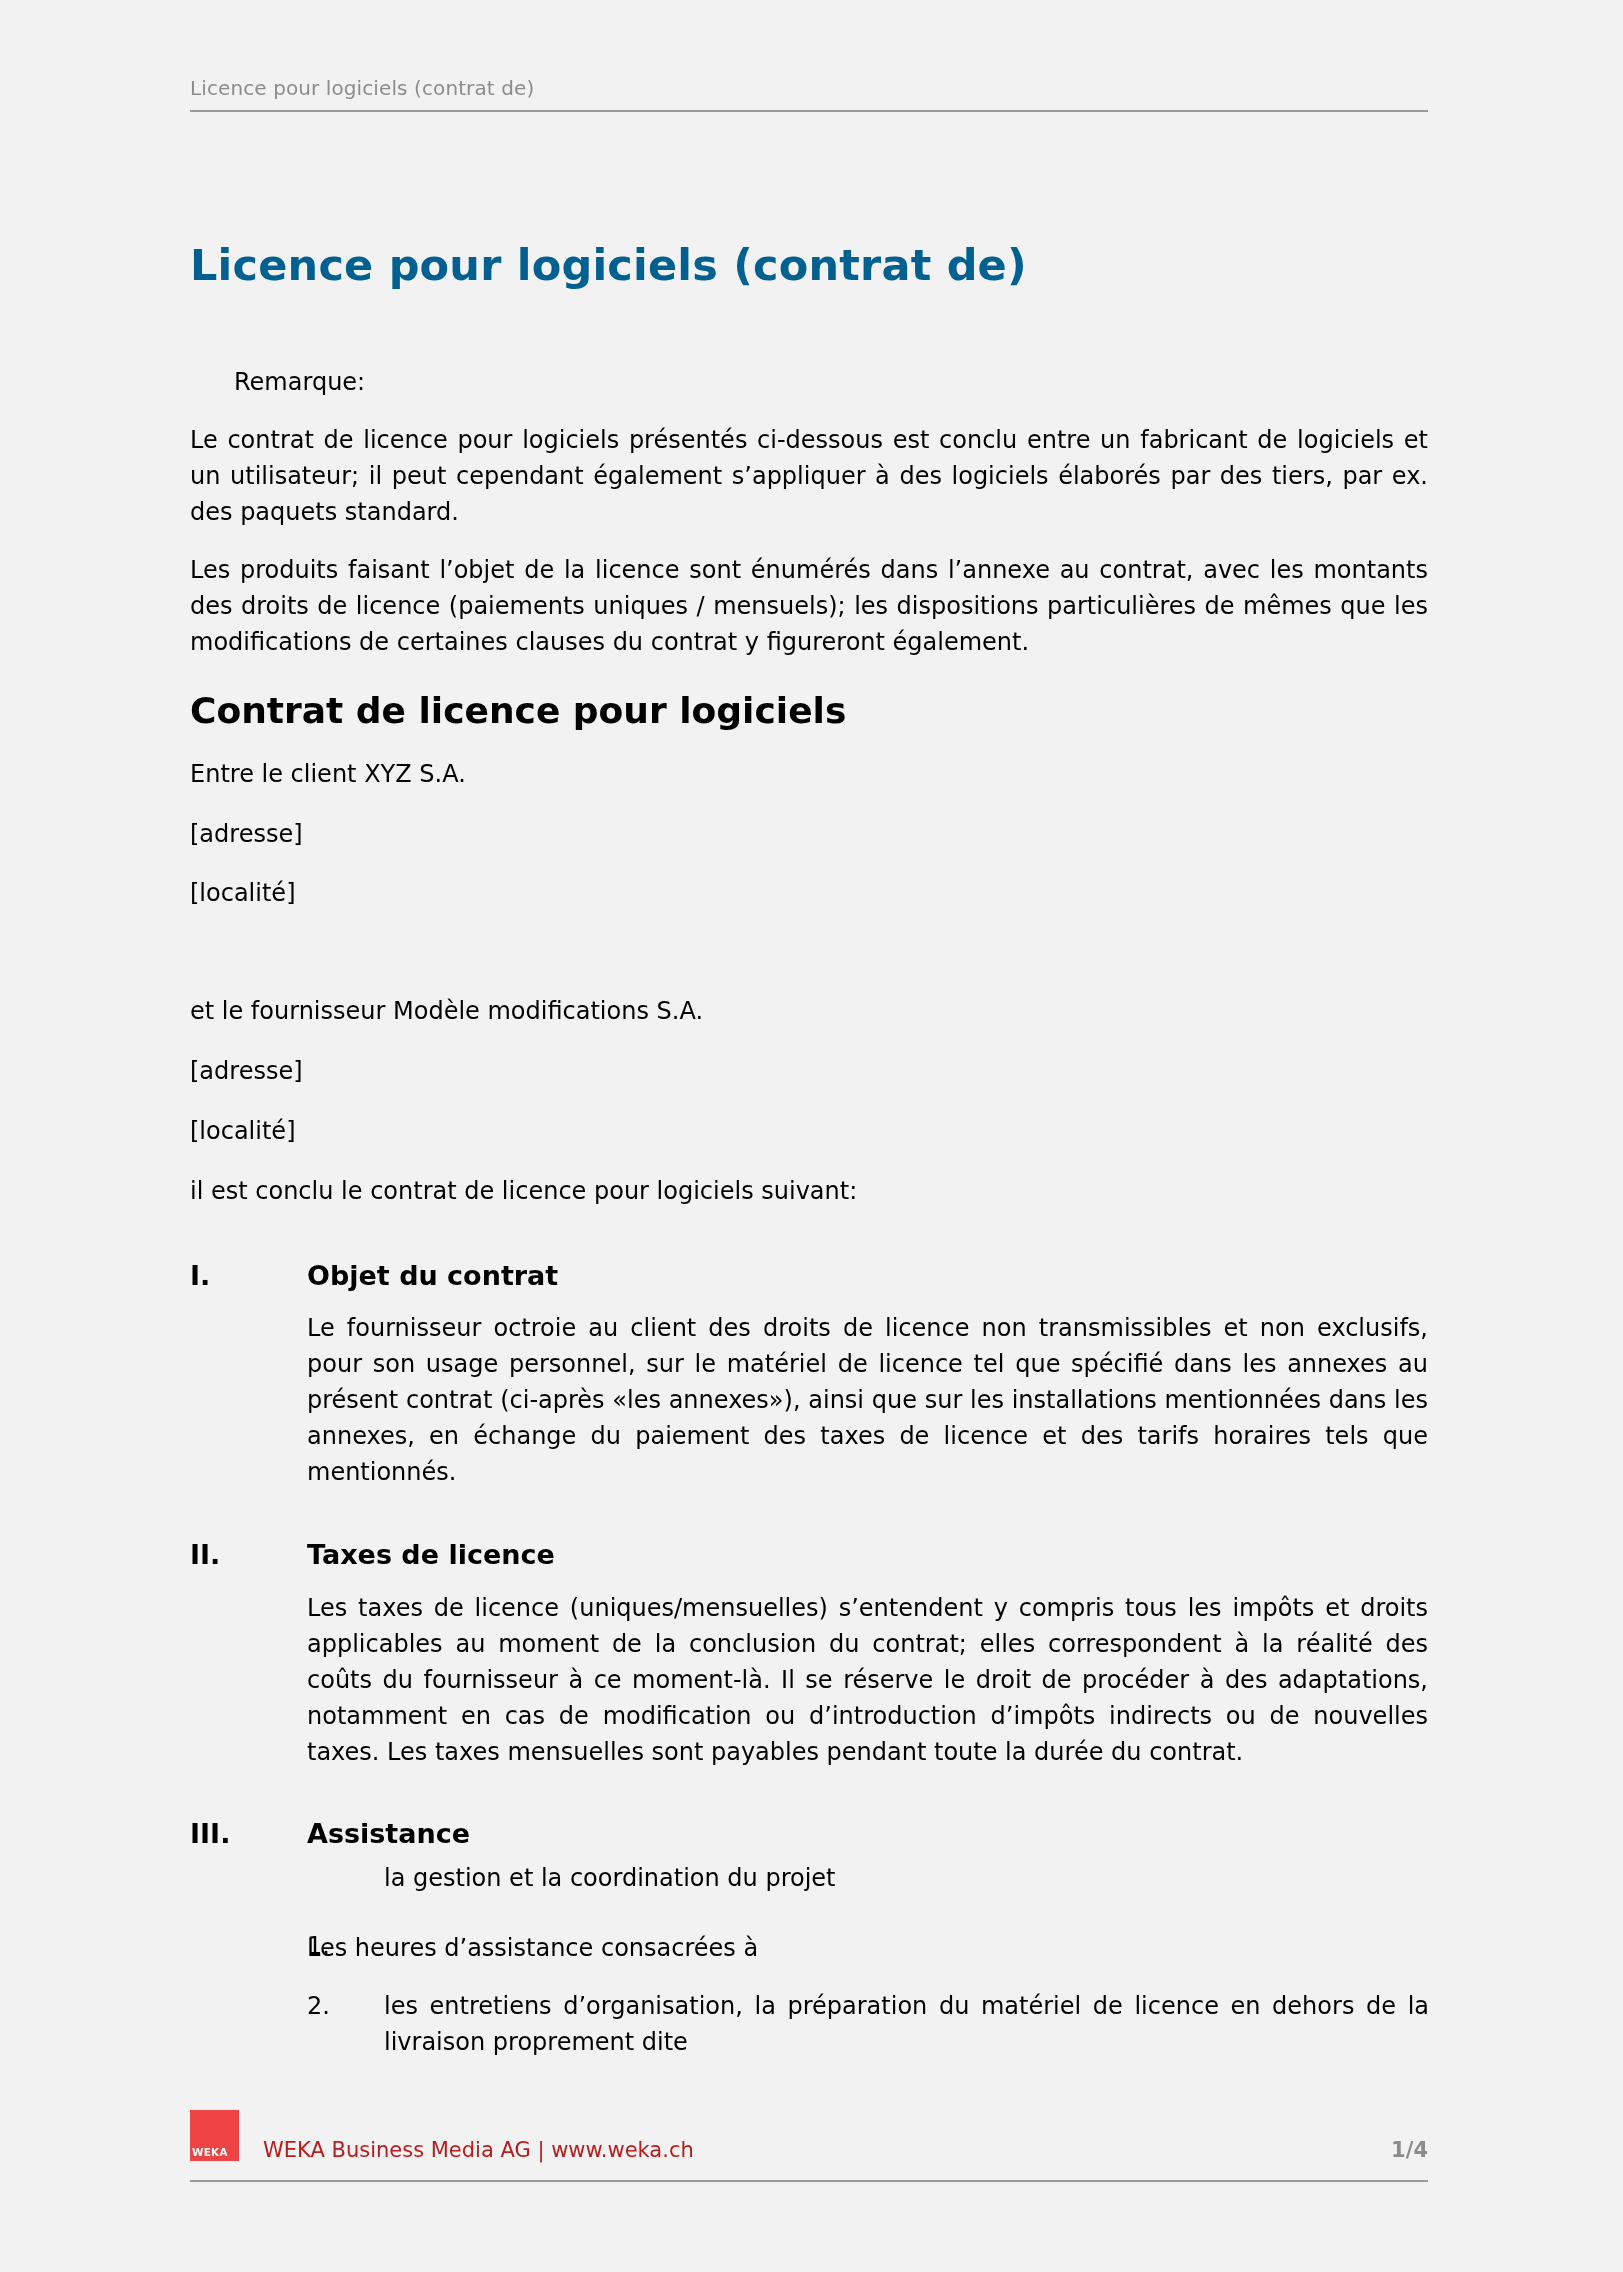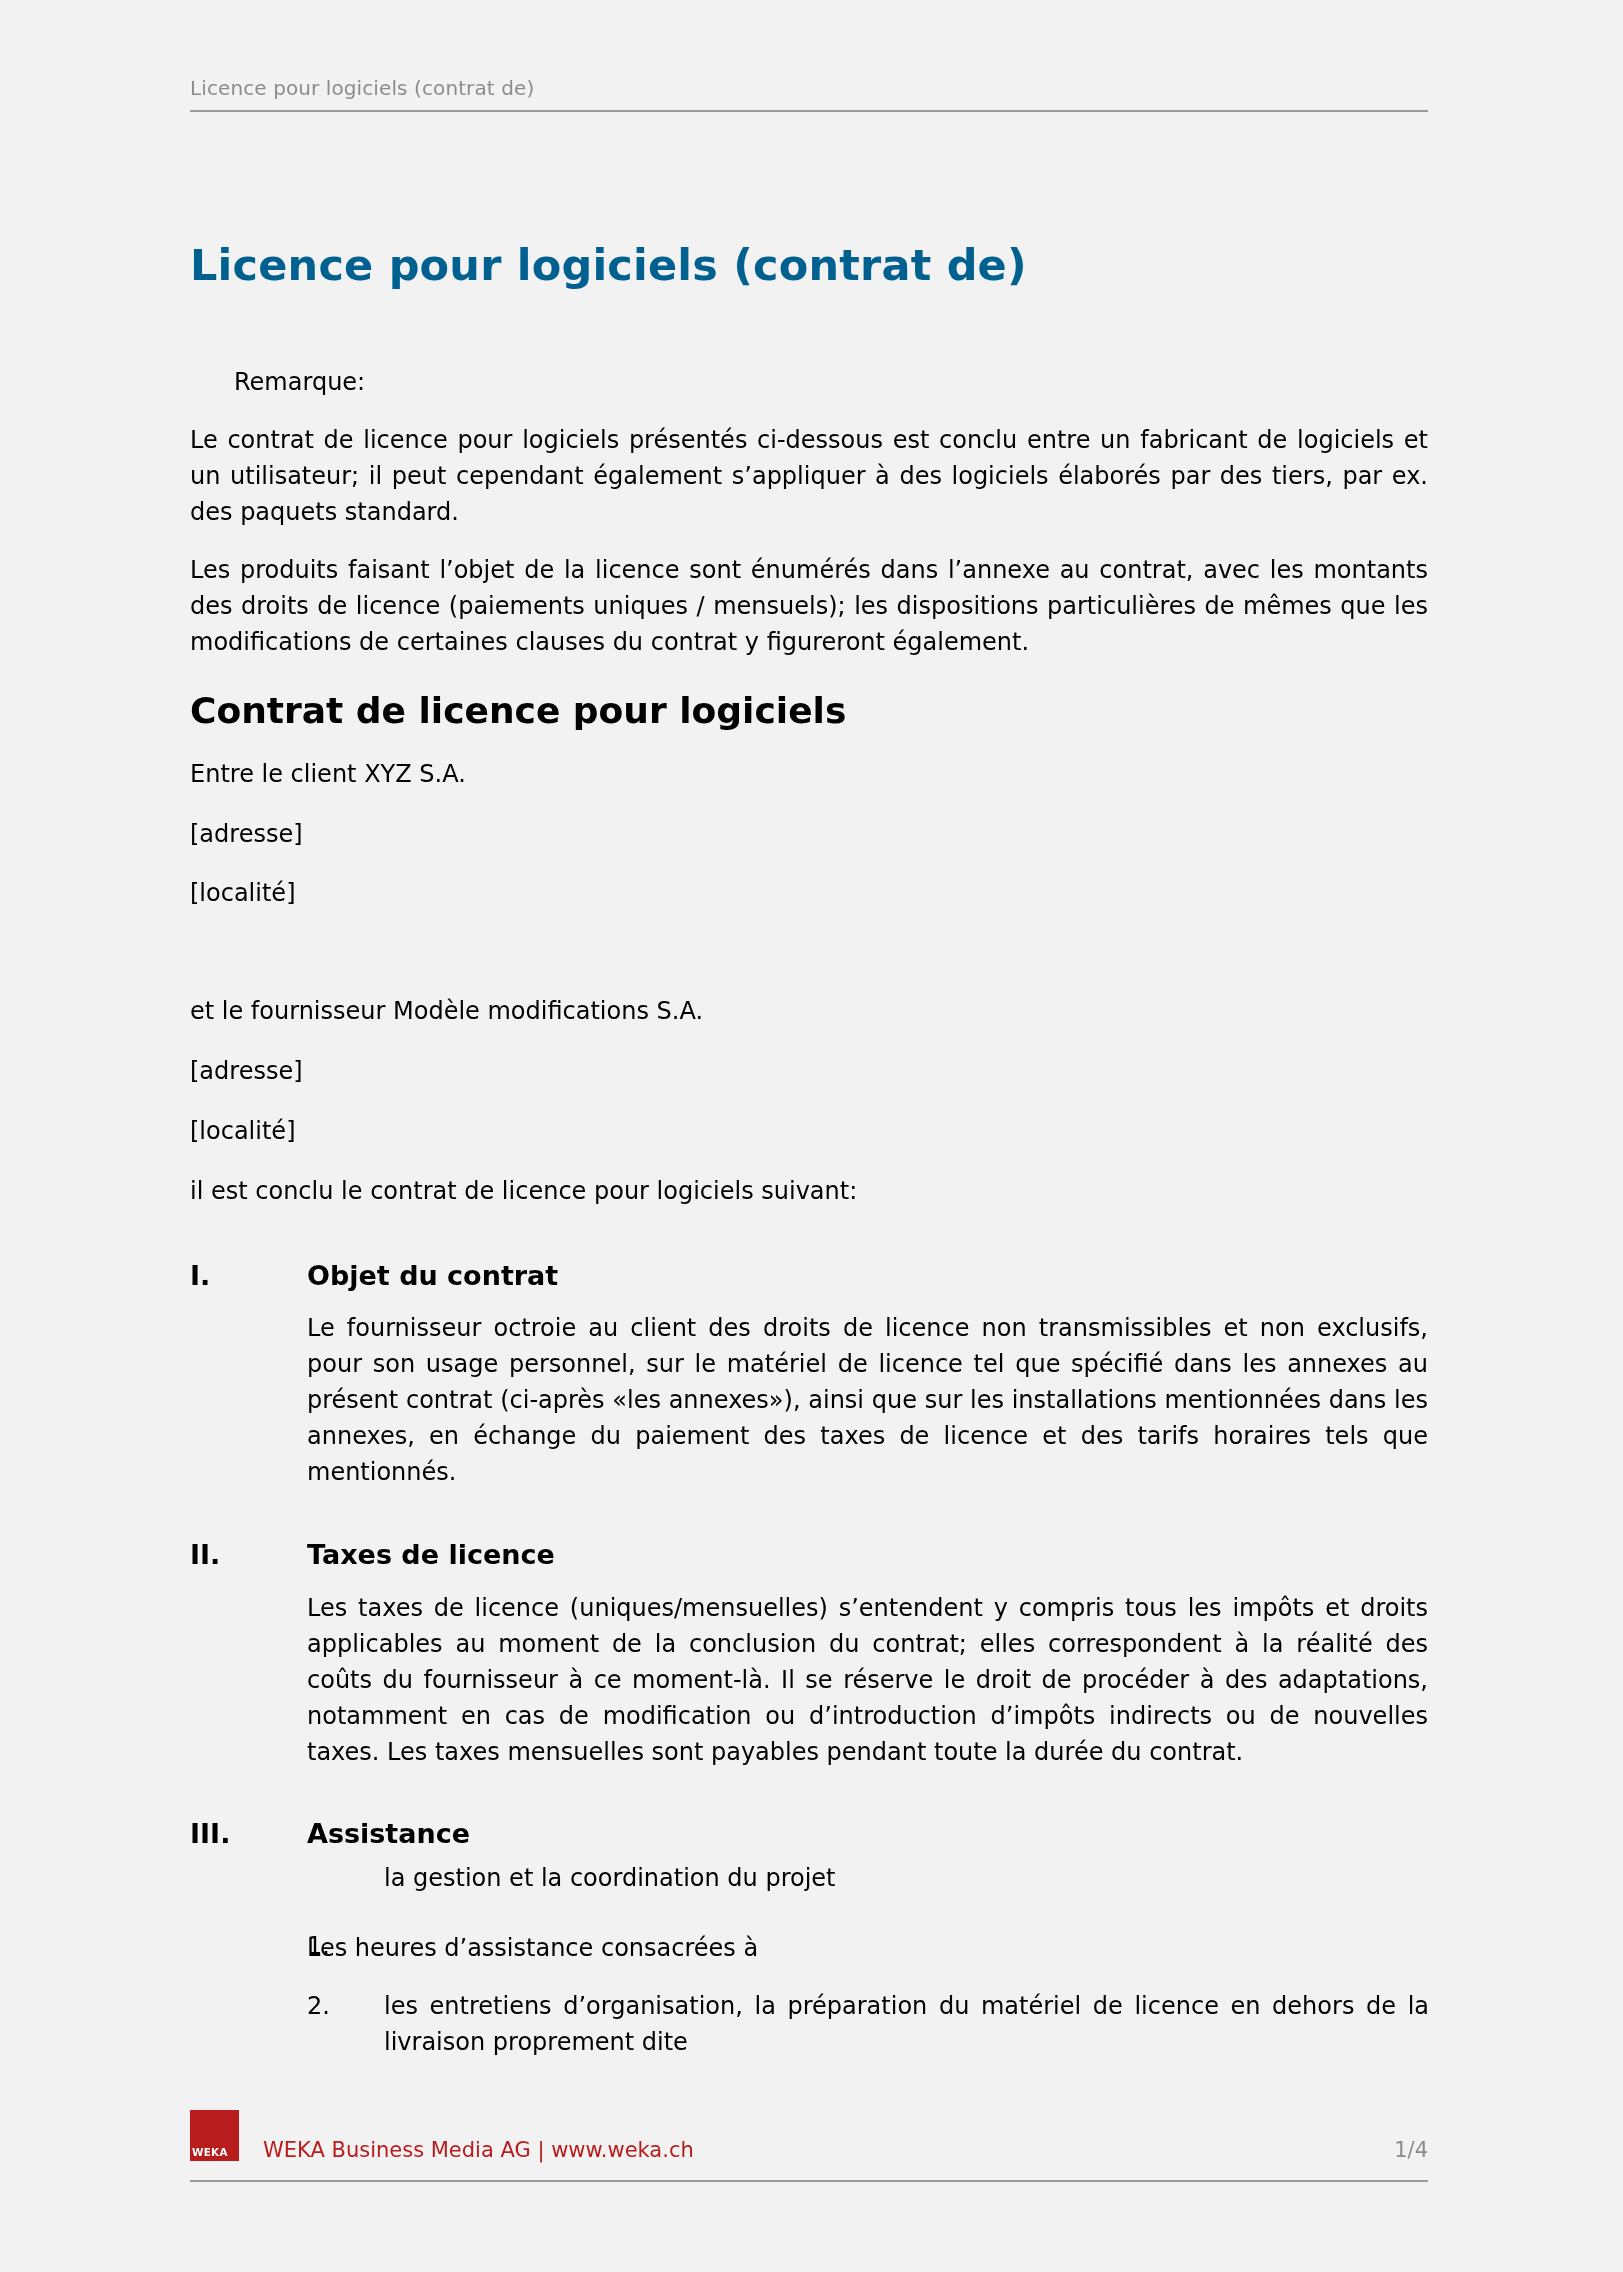--- a/index.html
+++ b/index.html
@@ -27,31 +27,31 @@
   .block { position: absolute; left: 190px; width: 1238px; font-size: 24px; line-height: 36px; }
   .justify { text-align: justify; }
   .h2 { position: absolute; left: 190px; font-size: 36px; font-weight: bold; margin: 0; }
   .sec-num { position: absolute; left: 190px; font-size: 27px; font-weight: bold; }
   .sec-title { position: absolute; left: 307px; font-size: 27px; font-weight: bold; }
   .sec-body { position: absolute; left: 307px; width: 1121px; font-size: 24px; line-height: 36px; text-align: justify; }
   .li-num { position: absolute; left: 307px; font-size: 24px; line-height: 36px; }
   .li-text { position: absolute; left: 384px; width: 1045px; font-size: 24px; line-height: 36px; text-align: justify; }
   .footer-logo {
     position: absolute; left: 190px; top: 2110px; width: 49px; height: 51px;
-    background: #b91c1c;
+    background: #ef4444;
   }
   .footer-logo span {
     position: absolute; left: 1.9px; bottom: 2.6px; font-size: 10.4px; font-weight: bold;
     color: #fff; letter-spacing: 0.3px;
   }
   .footer-text {
     position: absolute; left: 263px; top: 2138px; font-size: 21px; color: #b91c1c;
   }
   .footer-page {
-    position: absolute; right: 195px; top: 2138px; font-size: 21px; color: #8c8c8c;
+    position: absolute; right: 195px; top: 2138px; font-size: 21px; color: #8c8c8c; font-weight: bold;
   }
   .footer-rule {
     position: absolute; left: 190px; top: 2180px; width: 1238px; height: 1.9px;
     background: #9a9a9a;
   }
 </style>
 </head>
 <body>
 
 <div class="running-header">Licence pour logiciels (contrat de)</div>

